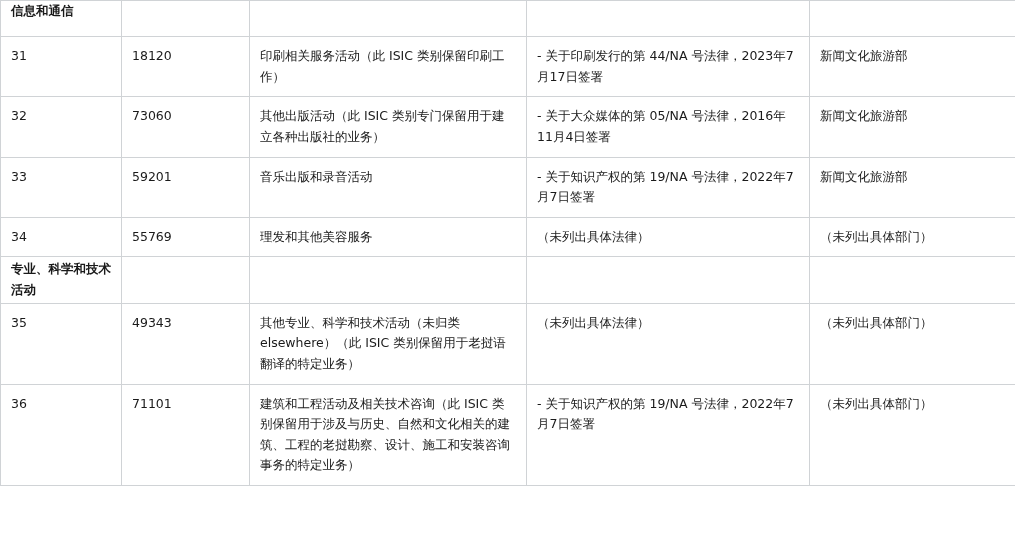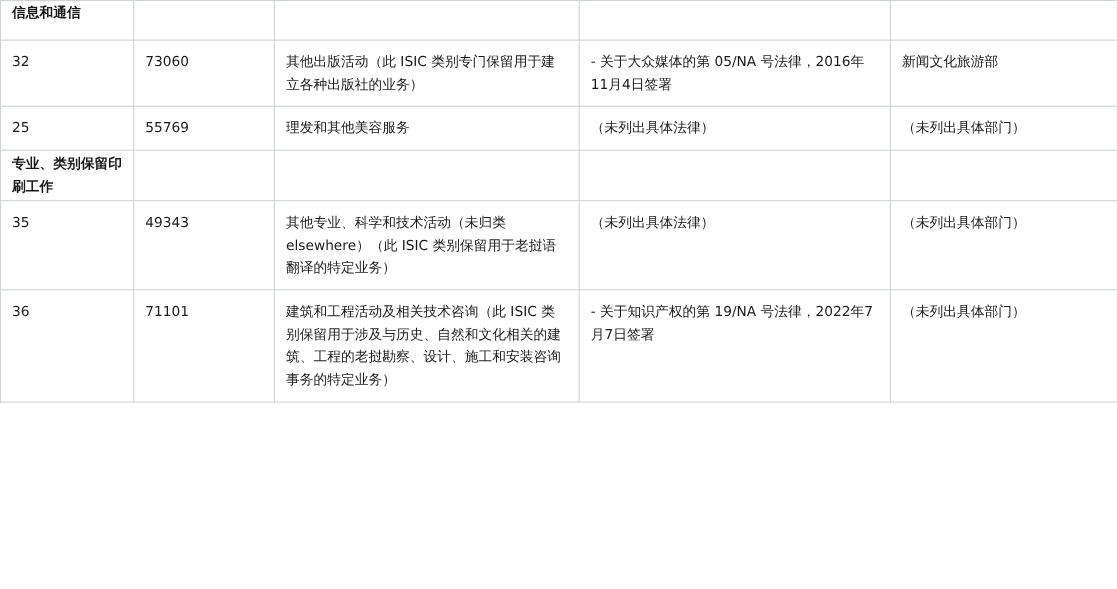--- a/index.html
+++ b/index.html
@@ -65,40 +65,54 @@
 
     <tr class="section-row top">
       <td class="section-label">信息和通信</td>
       <td></td>
       <td></td>
       <td></td>
       <td></td>
     </tr>
 
 
+    <tr>
+      <td class="cell-num">31</td>
+      <td class="cell-code">18120</td>
+      <td>印刷相关服务活动（此 ISIC 类别保留印刷工作）</td>
+      <td>- 关于印刷发行的第 44/NA 号法律，2023年7月17日签署</td>
+      <td>新闻文化旅游部</td>
+    </tr>
 
     <tr>
       <td class="cell-num">32</td>
       <td class="cell-code">73060</td>
       <td>其他出版活动（此 ISIC 类别专门保留用于建立各种出版社的业务）</td>
       <td>- 关于大众媒体的第 05/NA 号法律，2016年11月4日签署</td>
       <td>新闻文化旅游部</td>
     </tr>
 
+    <tr>
+      <td class="cell-num">33</td>
+      <td class="cell-code">59201</td>
+      <td>音乐出版和录音活动</td>
+      <td>- 关于知识产权的第 19/NA 号法律，2022年7月7日签署</td>
+      <td>新闻文化旅游部</td>
+    </tr>
 
     <tr>
-      <td class="cell-num">25</td>
+      <td class="cell-num">34</td>
       <td class="cell-code">55769</td>
       <td>理发和其他美容服务</td>
       <td>（未列出具体法律）</td>
       <td>（未列出具体部门）</td>
     </tr>
 
     <tr class="section-row">
-      <td class="section-label">专业、类别保留印刷工作</td>
+      <td class="section-label">专业、科学和技术活动</td>
       <td></td>
       <td></td>
       <td></td>
       <td></td>
     </tr>
 
     <tr>
       <td class="cell-num">35</td>
       <td class="cell-code">49343</td>
       <td>其他专业、科学和技术活动（未归类 elsewhere）（此 ISIC 类别保留用于老挝语翻译的特定业务）</td>

